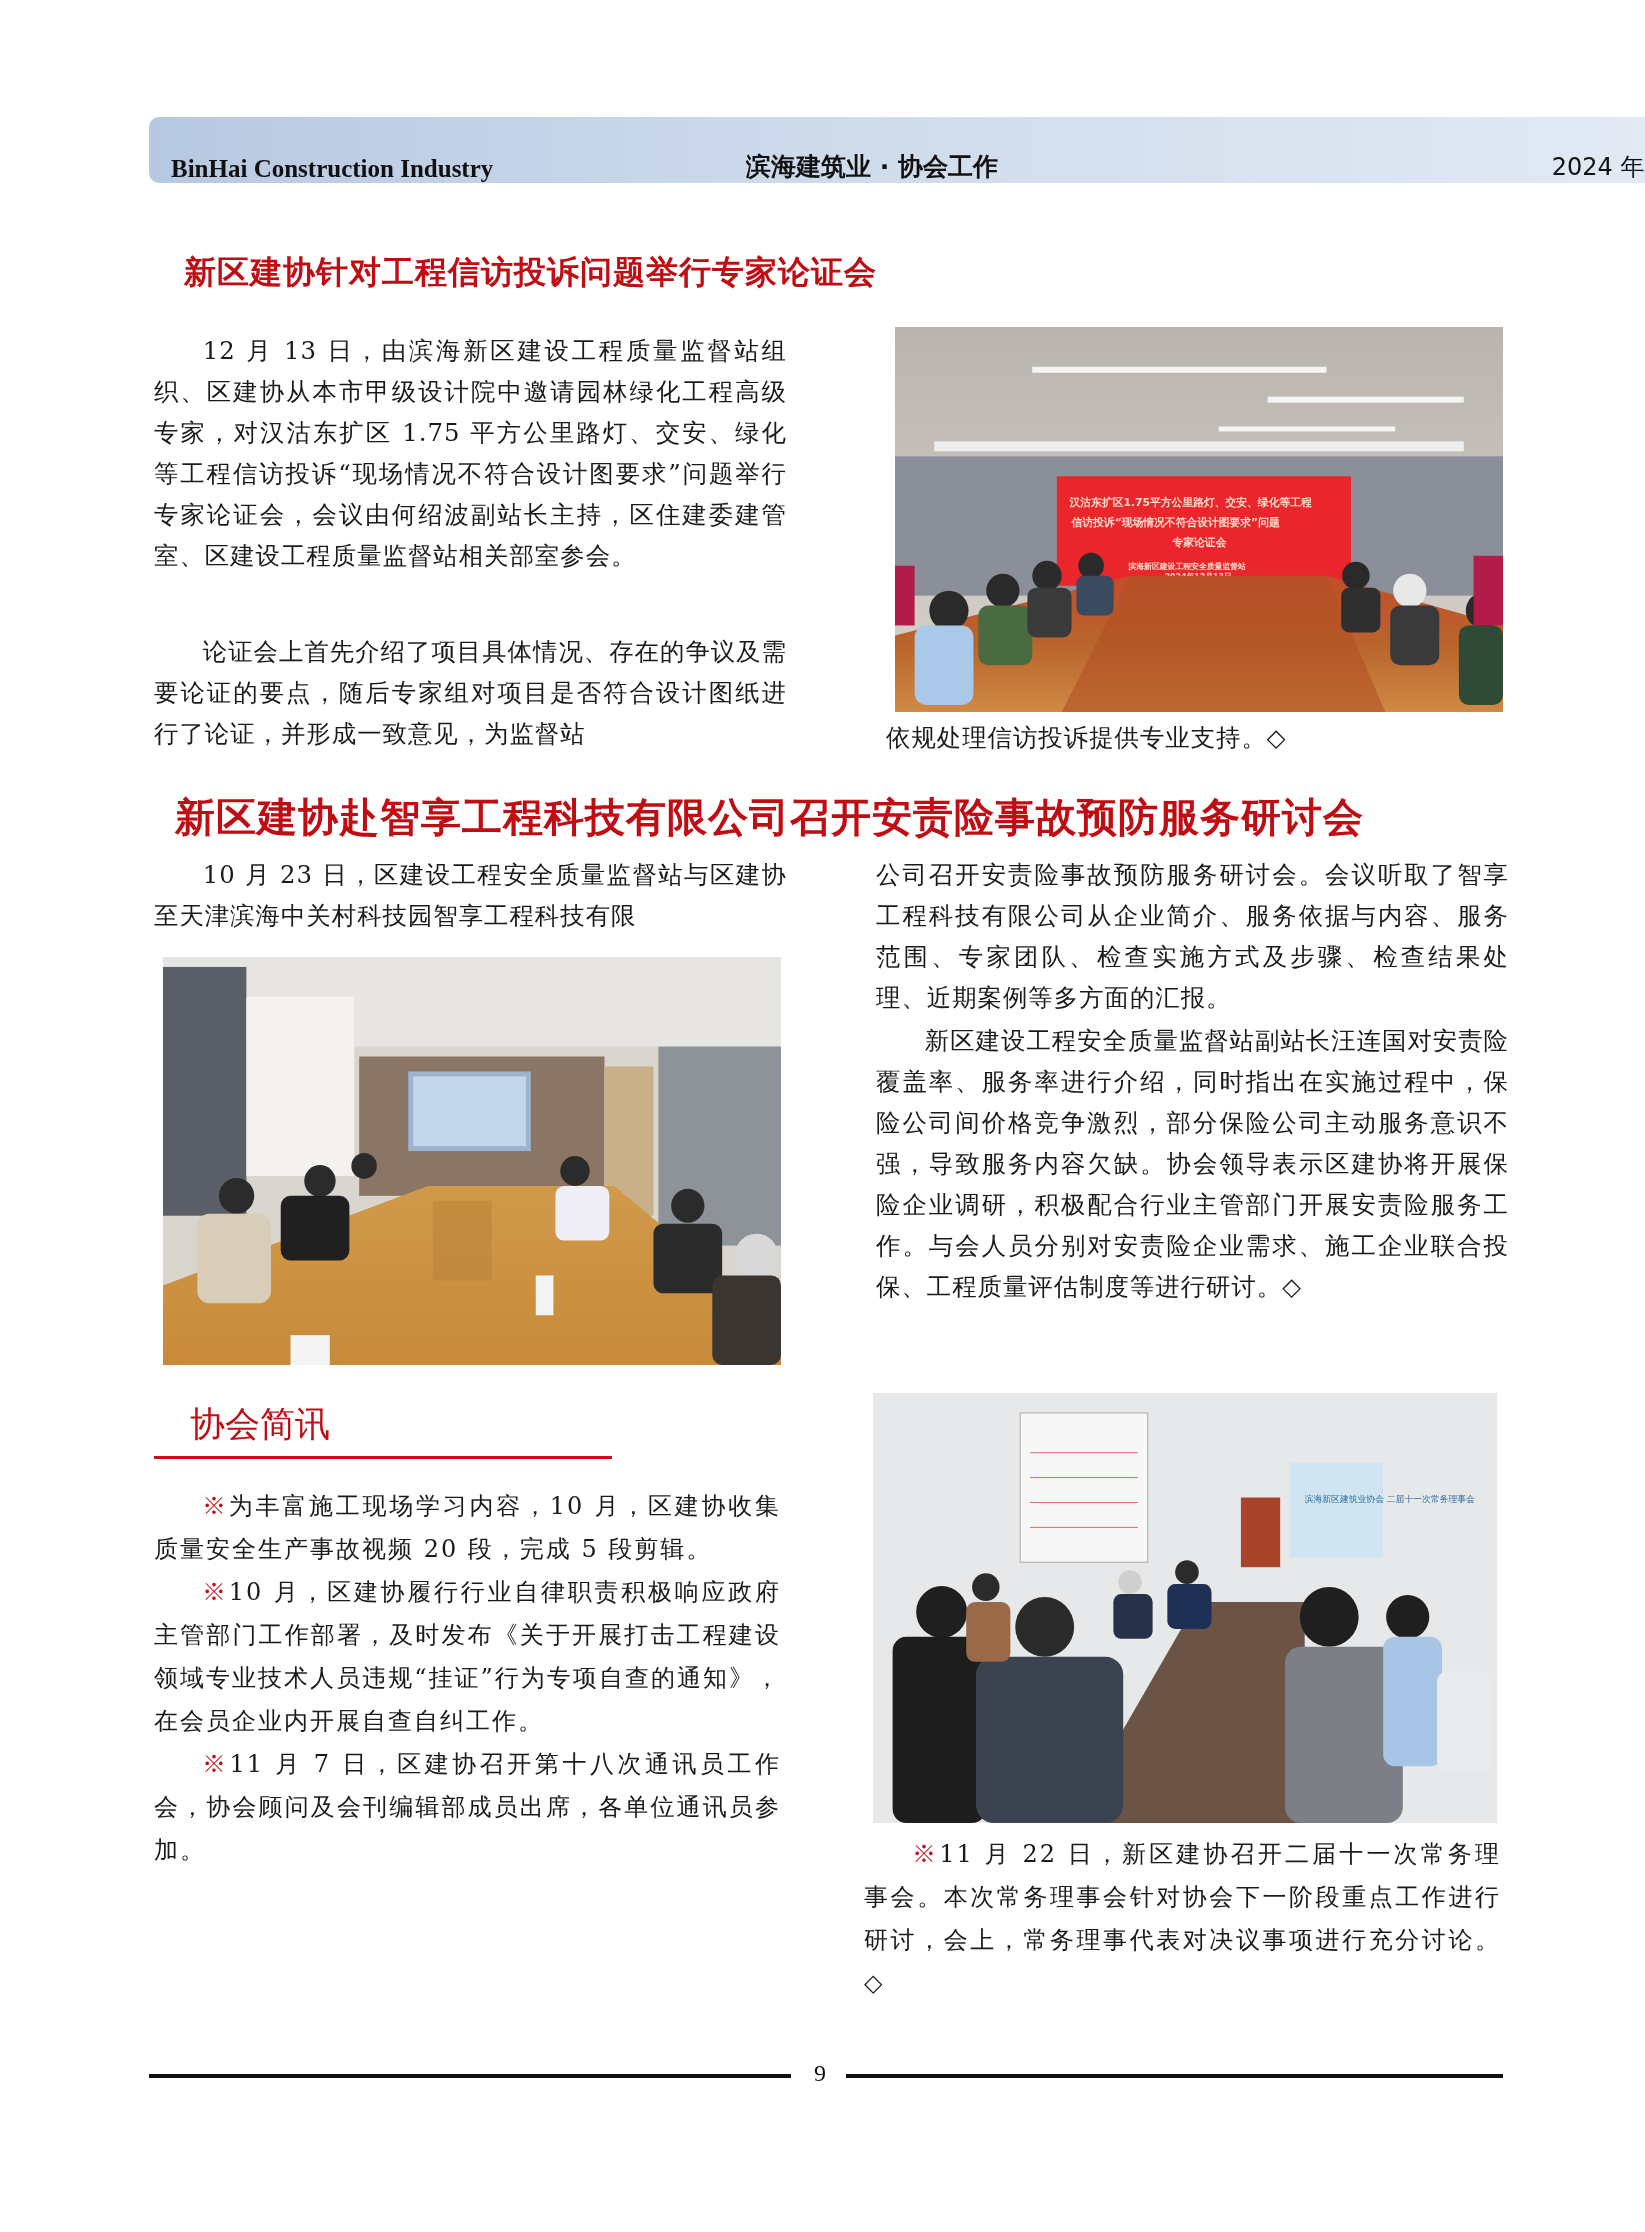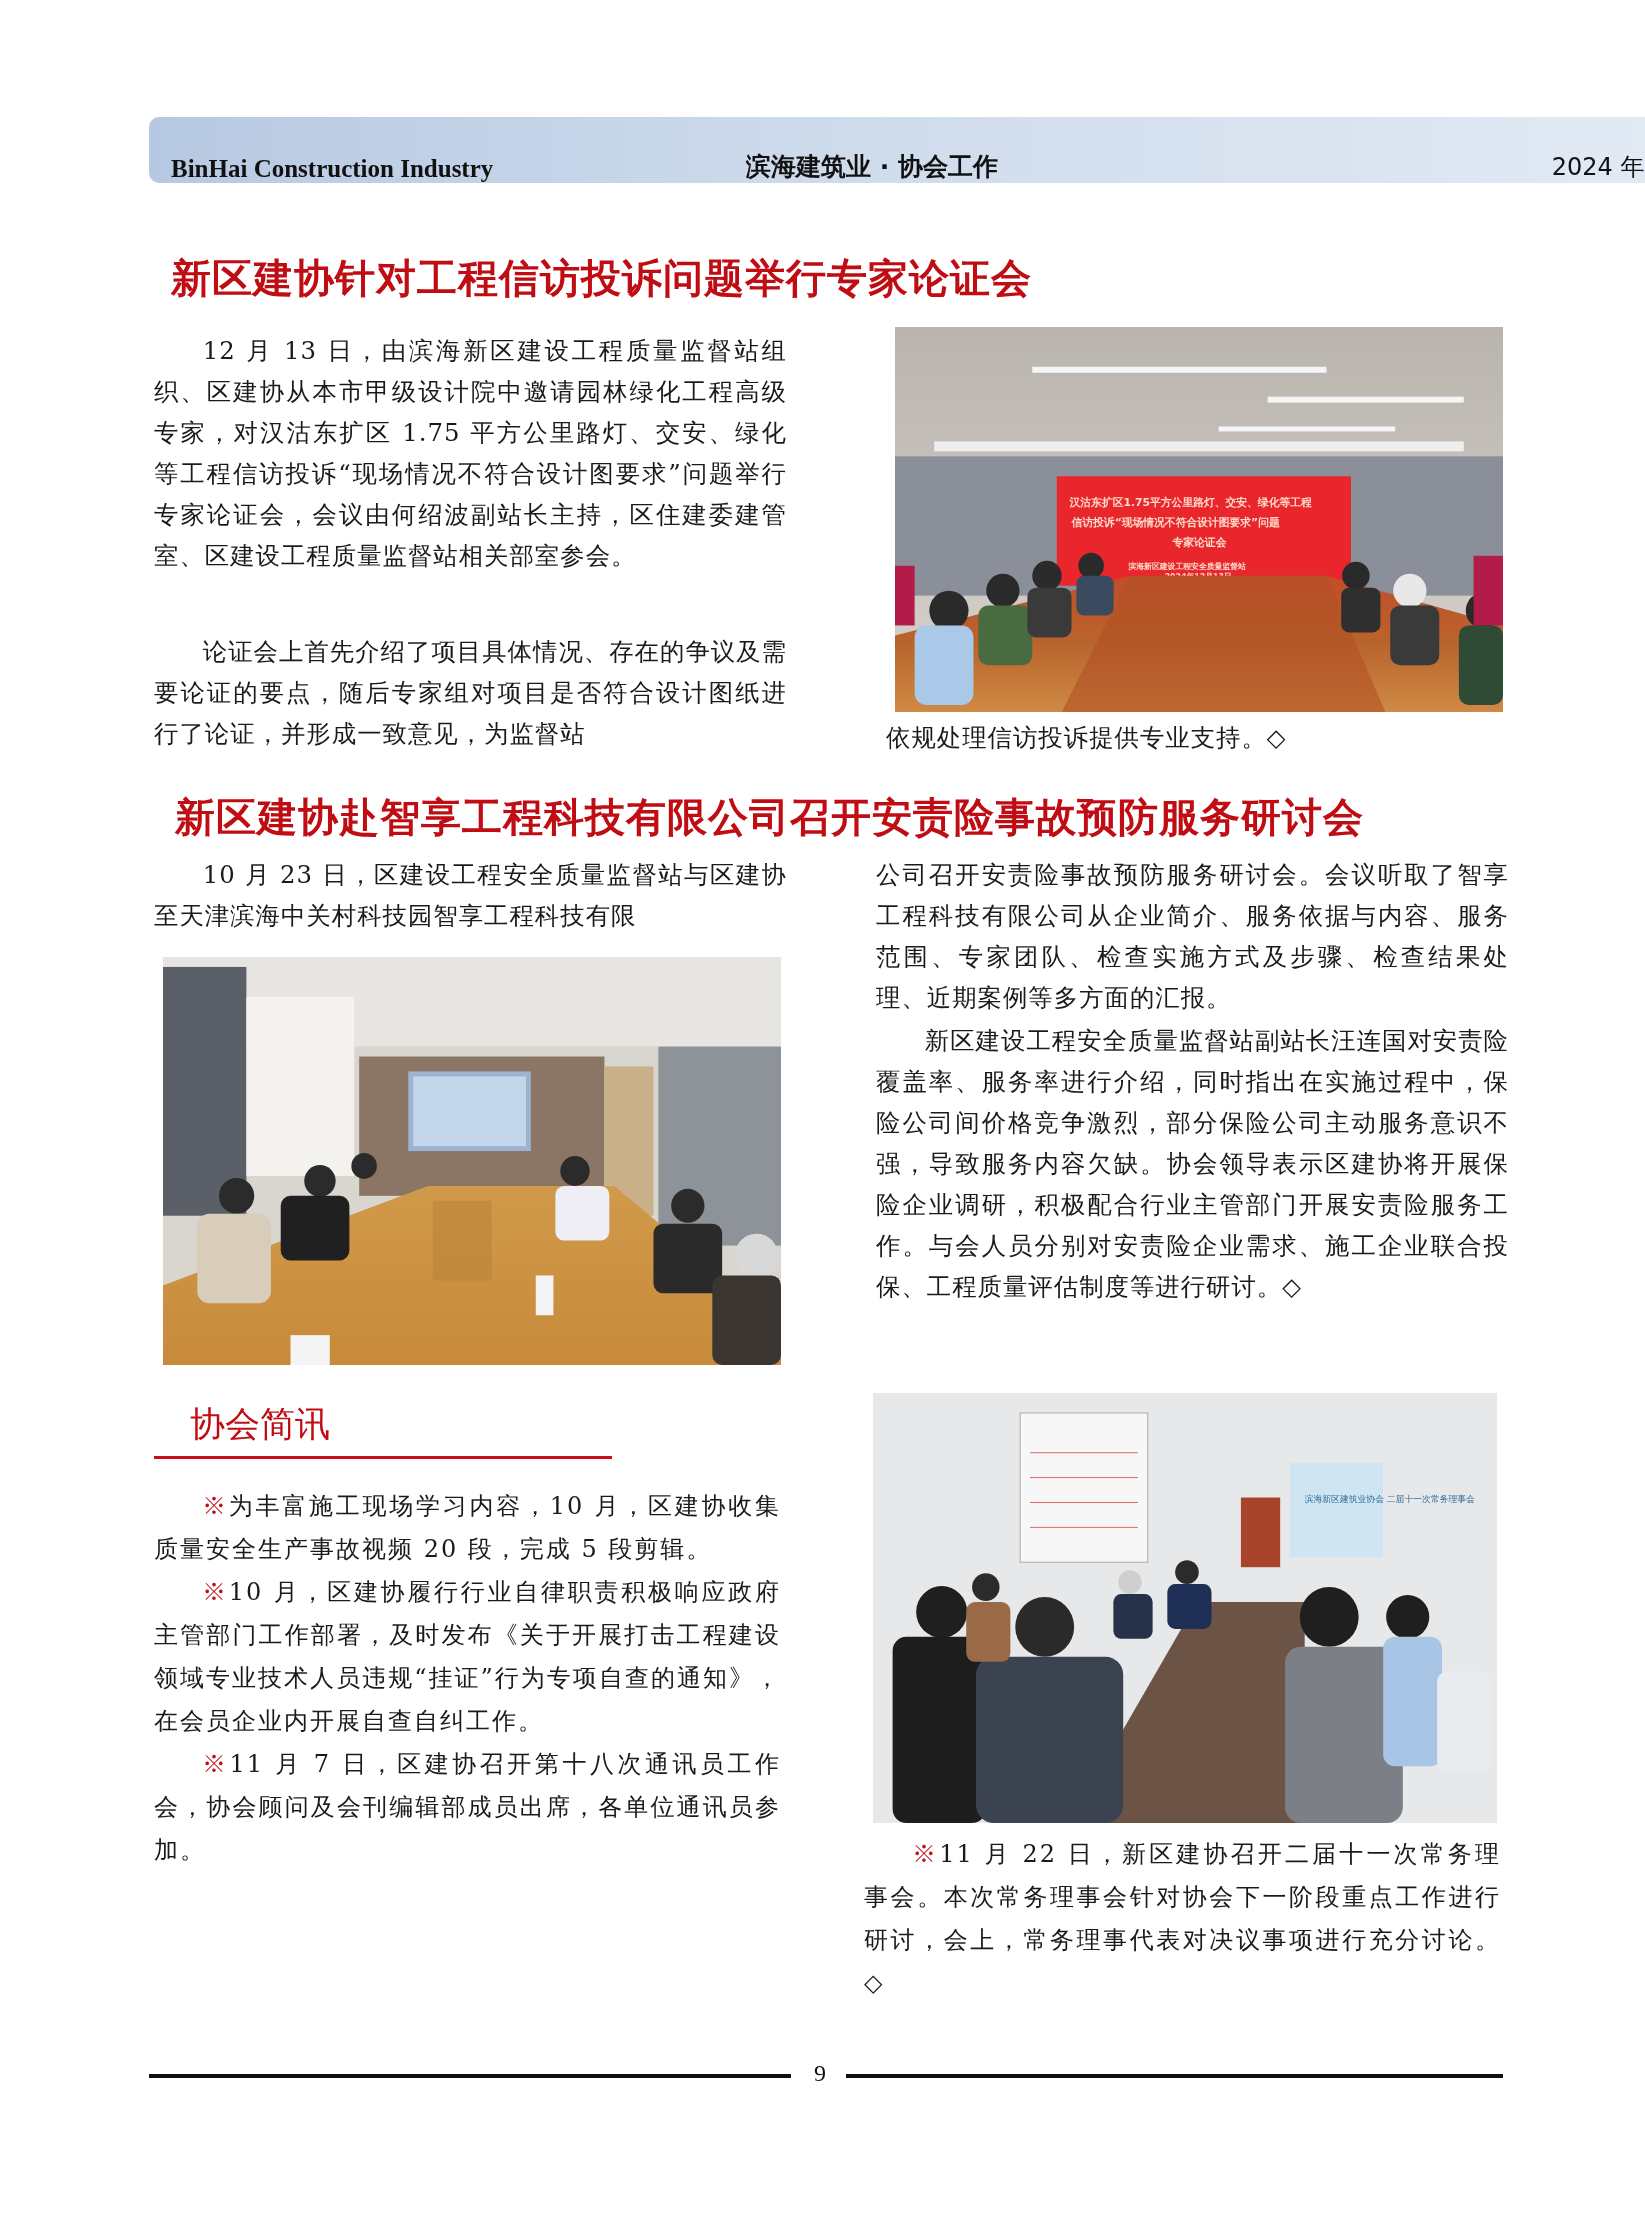--- a/index.html
+++ b/index.html
@@ -14,21 +14,21 @@
     padding: 0 26px 0 22px;
   }
   .header-en { font-family: "Liberation Serif", serif; font-weight: bold; font-size: 25px; color: #111; }
   .header-cn { font-family: "DejaVu Sans", sans-serif; font-weight: bold; font-size: 25px; color: #111; position: absolute; left: 597px; }
   .header-issue { font-family: "DejaVu Sans", sans-serif; font-size: 24px; color: #111; margin-left: 16px; }
 
   .article-title {
     position: absolute; font-family: "DejaVu Sans", sans-serif; font-weight: bold;
     color: #c00d14; letter-spacing: 1px; white-space: nowrap;
   }
-  #title1 { left: 171px; top: 251px; font-size: 40px; }
+  #title1 { left: 184px; top: 251px; font-size: 32px; }
   #title2 { left: 175px; top: 790px; font-size: 40px; }
 
   .para {
     position: absolute; font-size: 24.4px; line-height: 41px; text-align: justify;
     text-align-last: left; color: #1a1a1a; letter-spacing: 1px;
   }
   .indent { text-indent: 2em; }
 
   .photo {
     position: absolute; overflow: hidden; padding-left: 9px;

